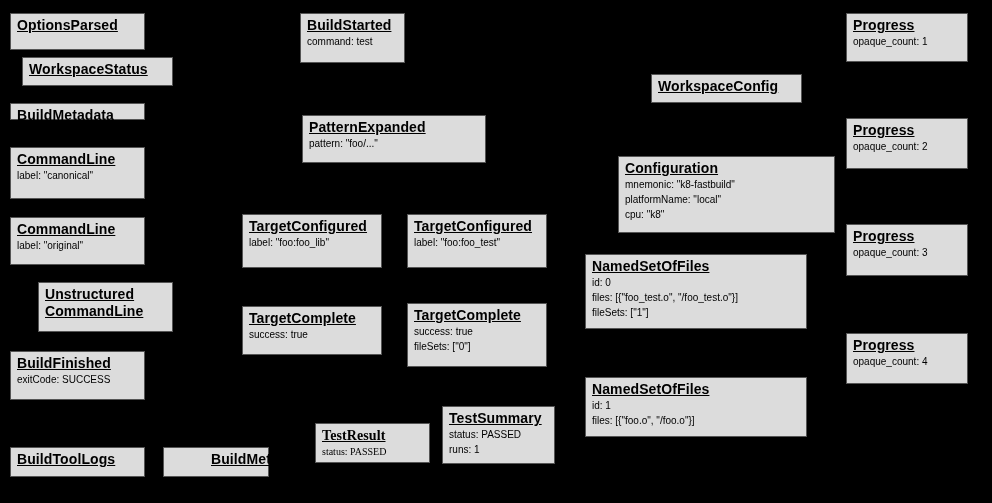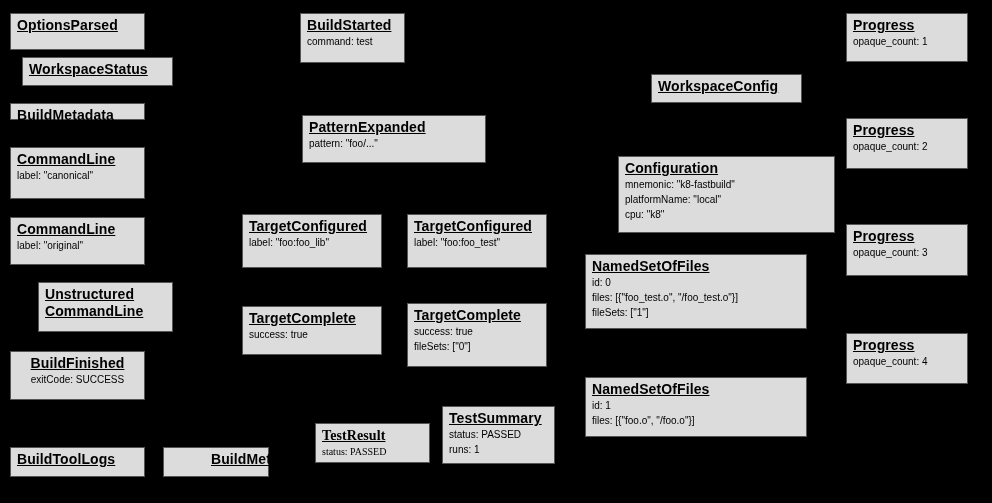--- a/index.html
+++ b/index.html
@@ -67,21 +67,21 @@
       <span class="box-title">CommandLine</span>
       <div>
         <div class="box-line">label: "original"</div>
       </div>
     </div>
     <div class="box" style="left: 10px; top: 282px; width: 135px; height: 50px; margin-left: 28px;">
       <span class="box-title">Unstructured
 CommandLine</span>
       <div></div>
     </div>
-    <div class="box" style="left: 10px; top: 351px; width: 135px; height: 49px; text-align: center;">
+    <div class="box" style="left: 10px; top: 351px; width: 135px; height: 49px;">
       <span class="box-title">BuildFinished</span>
       <div>
         <div class="box-line">exitCode: SUCCESS</div>
       </div>
     </div>
     <div class="box" style="left: 10px; top: 447px; width: 135px; height: 30px;">
       <span class="box-title">BuildToolLogs</span>
       <div></div>
     </div>
     <div class="box" style="left: 163px; top: 447px; width: 106px; height: 30px; padding-left: 47px;">

